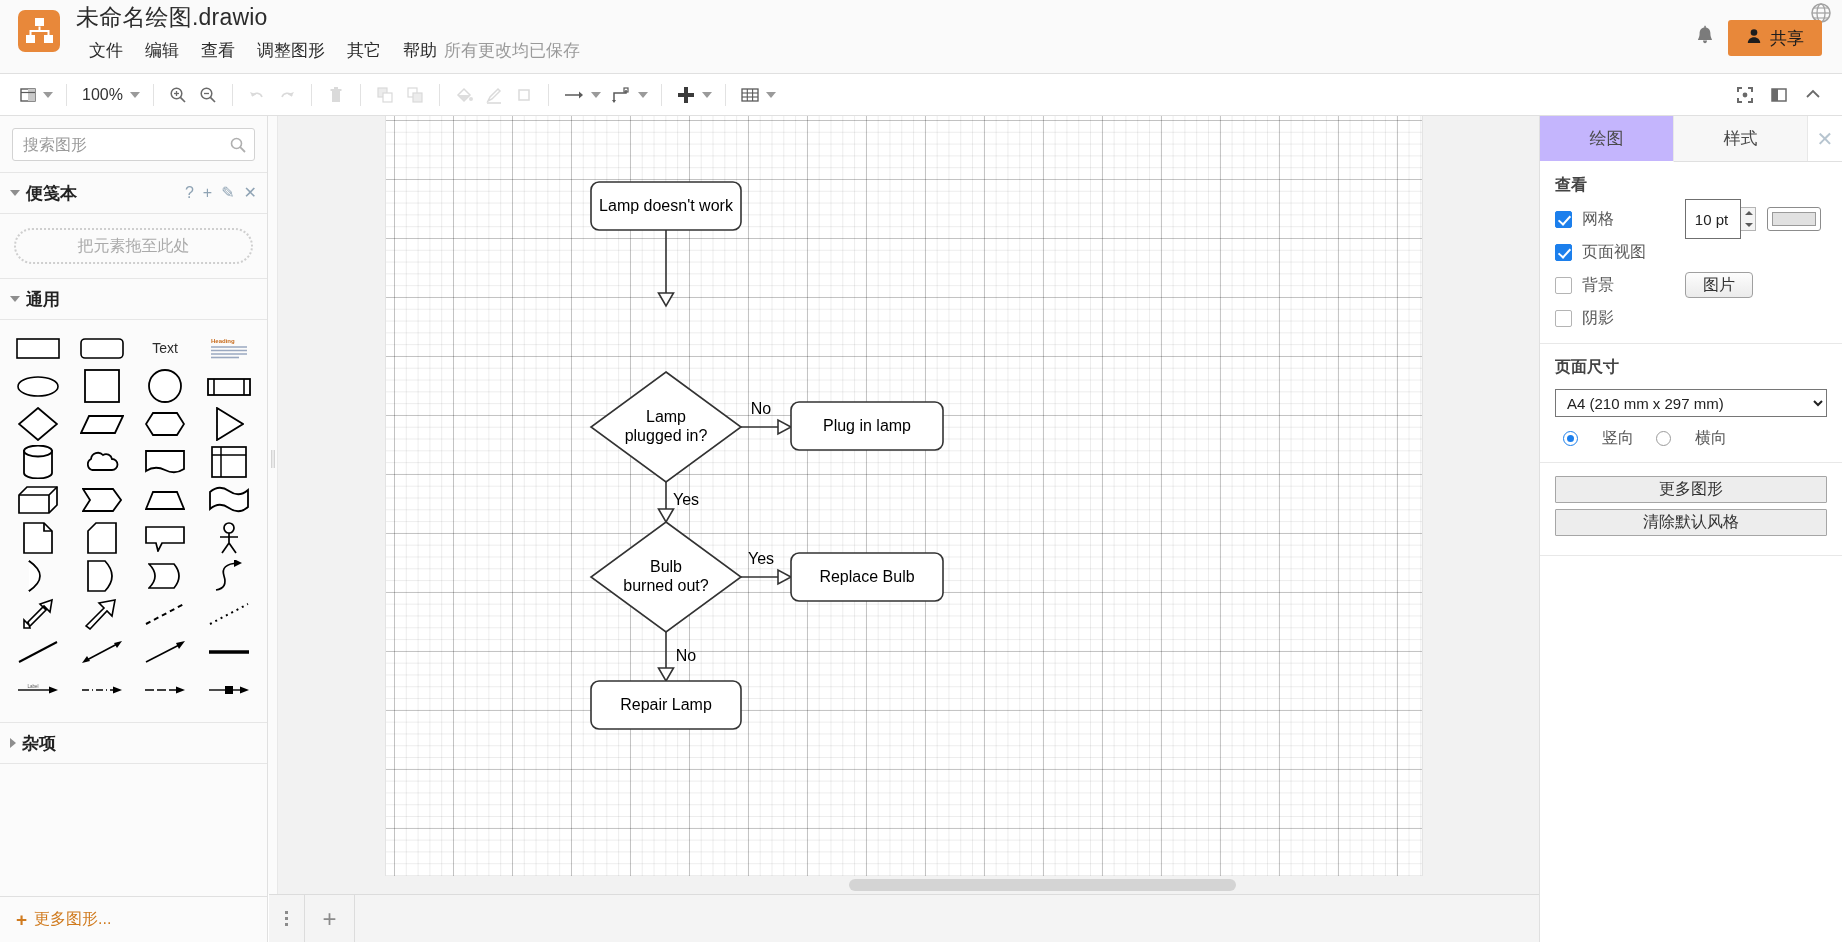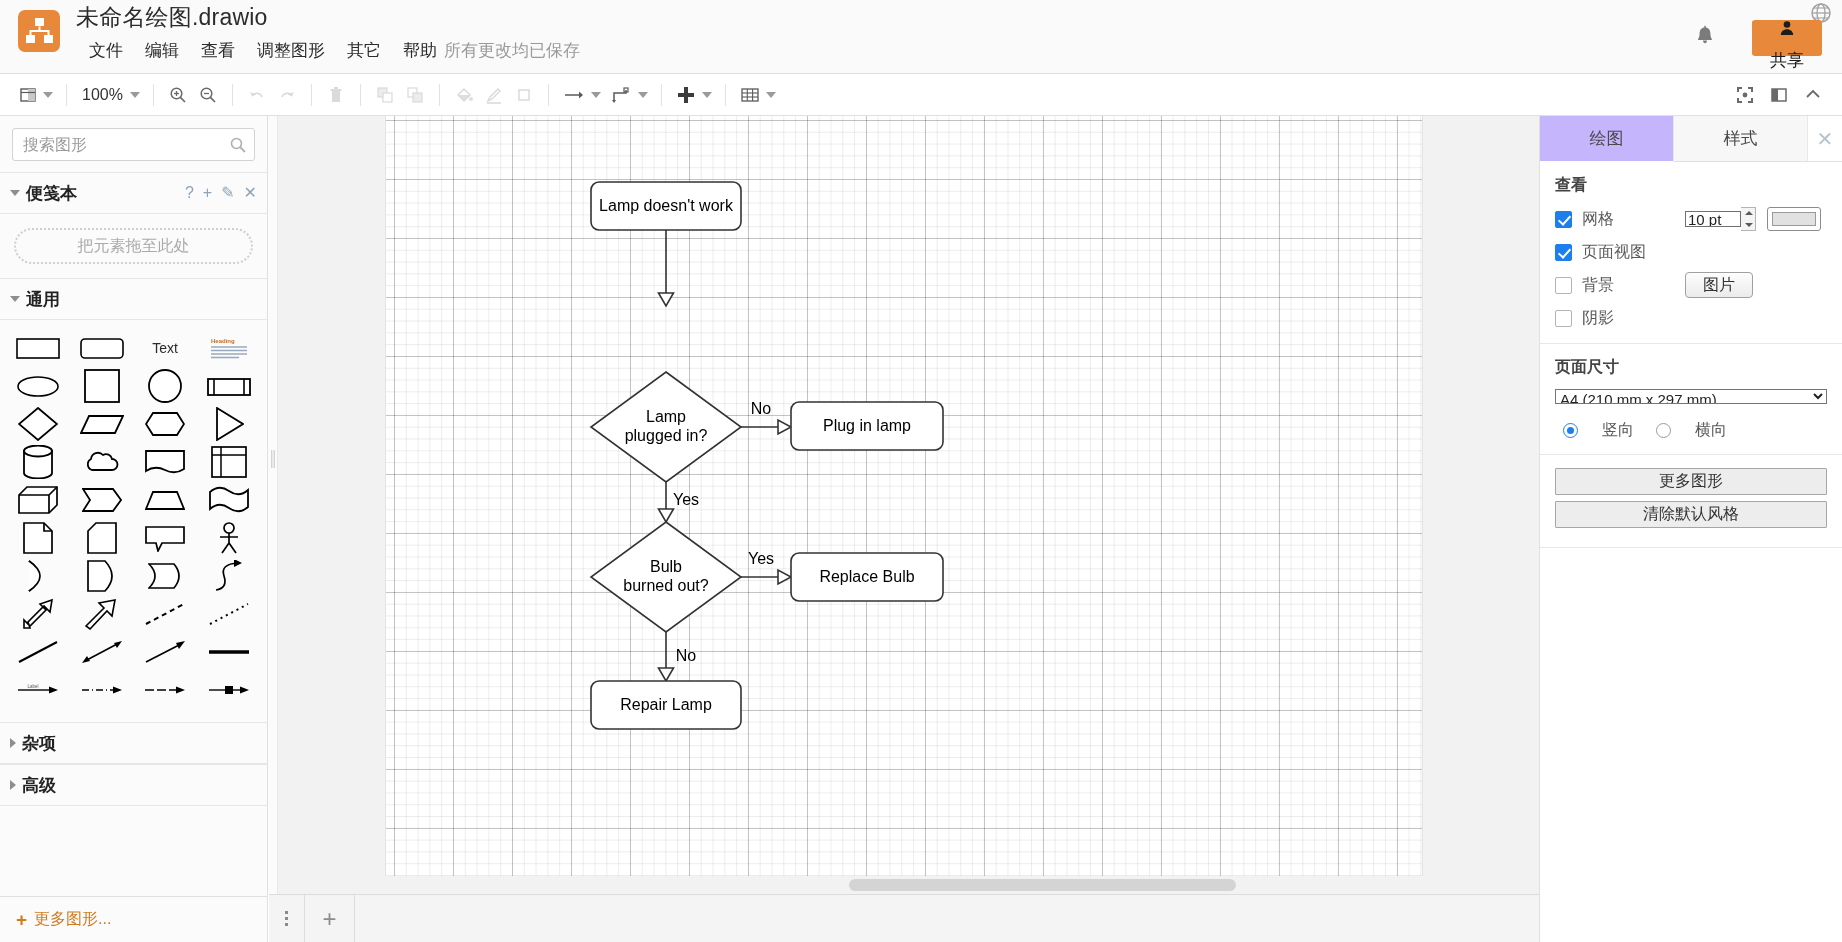--- a/index.html
+++ b/index.html
@@ -44,21 +44,21 @@
     opacity: .62; cursor: pointer;
   }
   #bell-icon {
     position: absolute; right: 124px; top: 24px; width: 26px; height: 26px;
     cursor: pointer;
   }
   #share-button {
     position: absolute; right: 20px; top: 20px; height: 36px;
     background: #e8883a; color: #1d1d1d; border: none; border-radius: 3px;
     display: flex; align-items: center; gap: 8px; padding: 0 18px;
-    font-size: 17px; font-family: inherit; cursor: pointer; flex-direction: column;
+    font-size: 17px; font-family: inherit; cursor: pointer;
   }
 
   
   #toolbar {
     position: absolute; left: 0; top: 74px; width: 1842px; height: 42px;
     background: #ffffff; border-bottom: 1px solid #e0e0e0;
     display: flex; align-items: center; padding-left: 14px;
   }
   .tb-btn {
     width: 30px; height: 30px; display: flex; align-items: center;
@@ -230,22 +230,22 @@
     background: #fff; flex: none; cursor: pointer; position: relative;
   }
   .cb.checked { background: #1c7fec; border-color: #1c7fec; }
   .cb.checked::after {
     content: ""; position: absolute; left: 5px; top: 1px; width: 5px; height: 10px;
     border: solid #fff; border-width: 0 2px 2px 0; transform: rotate(42deg);
   }
   .cb-label { font-size: 16px; color: #5b5b5b; margin-left: 10px; cursor: pointer; }
   .grid-size-wrap { position: absolute; left: 130px; display: flex; align-items: center; }
   #grid-size-input {
-    width: 56px; height: 16px; border: 1px solid #6f6f6f; background: #fff;
-    font-size: 15px; text-align: left; padding-right: 5px; color: #222;
+    width: 56px; height: 40px; border: 1px solid #6f6f6f; background: #fff;
+    font-size: 15px; text-align: center; padding-right: 5px; color: #222;
     font-family: inherit; outline: none;
   }
   .spinner { width: 15px; height: 24px; display: flex; flex-direction: column;
     border: 1px solid #b4b4b4; border-left: none; background: #f4f4f4; cursor: pointer; }
   .spinner .up, .spinner .dn { flex: 1; position: relative; }
   .spinner .up::after {
     content: ""; position: absolute; left: 3.5px; top: 3px;
     border-left: 4px solid transparent; border-right: 4px solid transparent;
     border-bottom: 4px solid #5a5a5a;
   }
@@ -262,22 +262,22 @@
   #grid-color-swatch .inner {
     width: 44px; height: 14px; background: #e1e1e1; border: 1px solid #9a9a9a;
   }
   .rp-btn {
     border: 1px solid #a0a0a0; border-radius: 4px;
     background: linear-gradient(#fdfdfd,#ebebeb);
     font-size: 16px; color: #333; cursor: pointer; font-family: inherit;
   }
   #bg-image-btn { position: absolute; left: 130px; width: 68px; height: 26px; }
   #page-size-select {
-    width: 100%; height: 15px; border: 1px solid #767676; background: #fff;
-    font-size: 15px; color: #222; font-family: inherit; padding-left: 0;
+    width: 100%; height: 28px; border: 1px solid #767676; background: #fff;
+    font-size: 15px; color: #222; font-family: inherit; padding-left: 7px;
     border-radius: 0; outline: none;
   }
   .radio-row { display: flex; align-items: center; gap: 8px; margin-top: 11px; padding-left: 8px; }
   .rb {
     width: 15px; height: 15px; border-radius: 50%; border: 1px solid #9b9b9b;
     background: #fff; flex: none; cursor: pointer; position: relative;
   }
   .rb.selected { border-color: #1c7fec; }
   .rb.selected::after {
     content: ""; position: absolute; left: 3px; top: 3px; width: 7px; height: 7px;
@@ -757,24 +757,20 @@
           <line x1="2" y1="9" x2="34" y2="9" stroke="#000" stroke-width="1.4"></line>
           <rect x="18" y="5" width="8" height="8" fill="#000"></rect>
           <path d="M42 9 L33 5.5 L33 12.5 z" fill="#000"></path>
         </svg>
         </div>
     </div>
 
     <div class="sec-header" style="margin-top:10px;">
       <span class="tri right"></span>
       <span class="sec-title">杂项</span>
-    </div>
-    <div class="sec-header">
-      <span class="tri right"></span>
-      <span class="sec-title">高级</span>
     </div>
 
     <div id="more-shapes">
       <span class="plus">+</span>
       <span>更多图形...</span>
     </div>
   </div>
 
   <div id="canvas-area">
     <div id="page-sheet">

